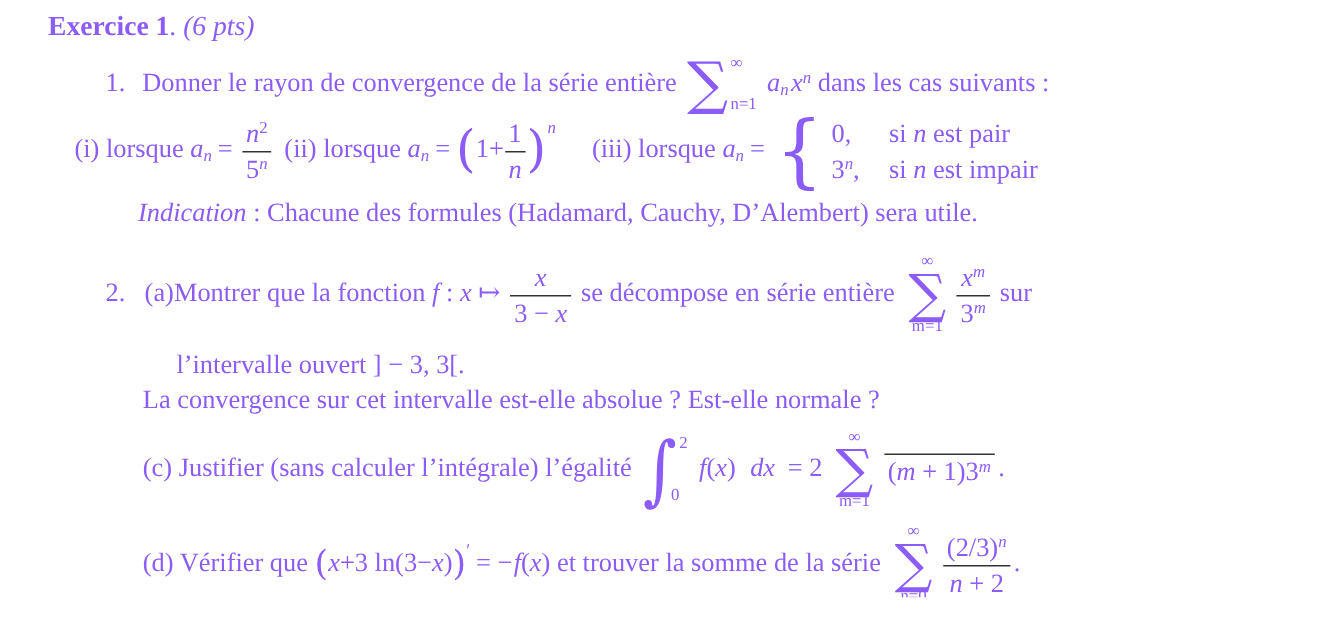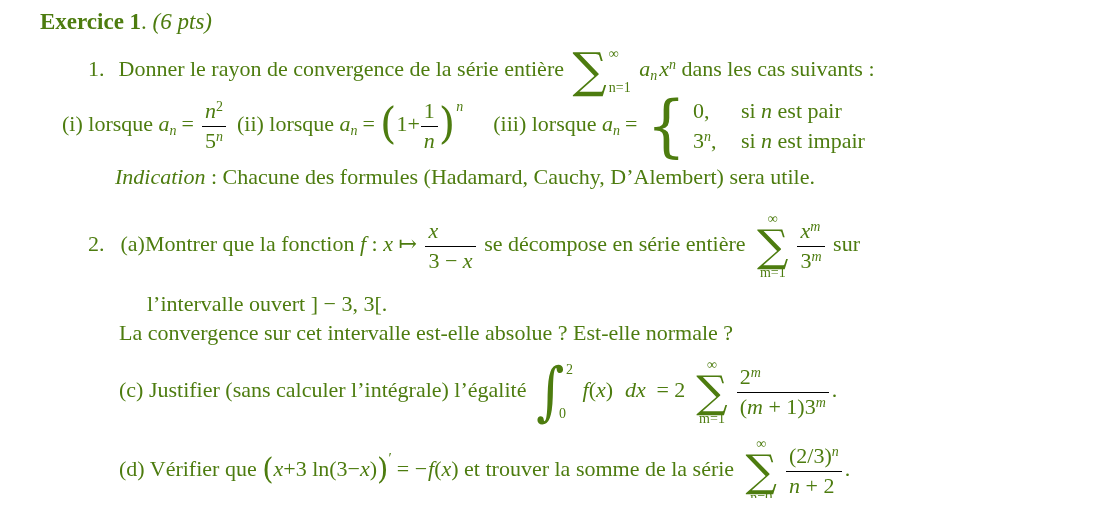--- a/index.html
+++ b/index.html
@@ -1,35 +1,35 @@
 <!DOCTYPE html>
 <html><head>
 <meta charset="utf-8">
 <style>
   * { box-sizing: border-box; }
   html,body { margin:0; padding:0; background:#fff; }
   .page {
     position:relative; width:1104px; height:498px; background:#ffffff;
-    color:#4d7c0f; font-family:"Liberation Serif","DejaVu Serif",serif;
+    color:#8b5cf6; font-family:"Liberation Serif","DejaVu Serif",serif;
     font-size:22px; overflow:hidden;
   }
   .line { position:absolute; white-space:nowrap; }
   .b  { font-weight:700; }
   .it { font-style:italic; }
   .mi { font-style:italic; }
   sub, sup { line-height:0; }
   sub.ms, sup.ms { font-size:14px; }
   sup.ms { vertical-align:0.5em; }
   sub.ms { vertical-align:-0.25em; }
   .inum { margin-right:14px; }
   .inum2 { margin-right:16px; }
   .rel { margin:0 5px; }
   .gap2 { margin-left:8px; }
   .gap3 { margin-left:30px; }
-  .frac { display:inline-block; vertical-align:middle; text-align:left; margin:0 3px; line-height:1.12; }
+  .frac { display:inline-block; vertical-align:middle; text-align:center; margin:0 3px; line-height:1.12; }
   .fnum { display:block; padding:0 3px 2px; }
   .fden { display:block; border-top:1.4px solid #000; padding:2px 3px 0; }
   .sym { font-family:"DejaVu Serif","DejaVu Sans",serif; font-style:normal; }
   .sumside { display:inline-flex; align-items:center; vertical-align:middle; margin:0 3px; }
   .bigsig { font-size:48px; line-height:0.78; font-family:"DejaVu Serif","DejaVu Sans",serif; font-style:normal; }
   .sidecol { display:inline-flex; flex-direction:column; justify-content:space-between; height:48px; font-size:14px; line-height:1; margin-left:2px; }
   .opstack { display:inline-flex; flex-direction:column; align-items:center; vertical-align:middle; margin:0 6px; line-height:1; }
   .opstack .lt, .opstack .lb { font-size:14px; }
   .bigsig2 { font-size:44px; line-height:0.82; font-family:"DejaVu Serif","DejaVu Sans",serif; font-style:normal; padding:2px 0; }
   .intwrap { display:inline-flex; align-items:center; vertical-align:middle; margin:0 4px; }
@@ -120,21 +120,21 @@
         <span class="intcol">
           <span class="int-top">2</span>
           <span class="int-bot">0</span>
         </span>
       </span>
     <span class="mi">f</span><span>(</span><span class="mi">x</span><span>)</span><span class="mi dxgap">dx</span>
     <span class="rel">= 2</span><span class="opstack">
         <span class="lt">∞</span>
         <span class="bigsig2">∑</span>
         <span class="lb">m=1</span>
-      </span><span class="frac"><span class="fnum"><span>2</span><sup class="ms mi">m</sup></span><span class="fden"><span>(</span><span class="mi">m</span> <span>+ 1)3</span><sup class="ms mi">m</sup></span></span><span>.</span>
+      </span><span class="frac"><span class="fden"><span>(</span><span class="mi">m</span> <span>+ 1)3</span><sup class="ms mi">m</sup></span></span><span>.</span>
   </div>
 
   <div class="line" style="top:437px;left:119px;"><span>(d)</span>
     <span>Vérifier que</span>
     <span class="medp">(</span><span class="mi">x</span><span>+3 ln(3−</span><span class="mi">x</span><span>)</span><span class="medp">)</span><span class="hprime">′</span><span class="rel" style="margin-right:1px;">= −</span><span class="mi">f</span><span>(</span><span class="mi">x</span><span>)</span>
     <span>et trouver la somme de la série</span>
     <span class="opstack">
         <span class="lt">∞</span>
         <span class="bigsig2">∑</span>
         <span class="lb">n=0</span>

